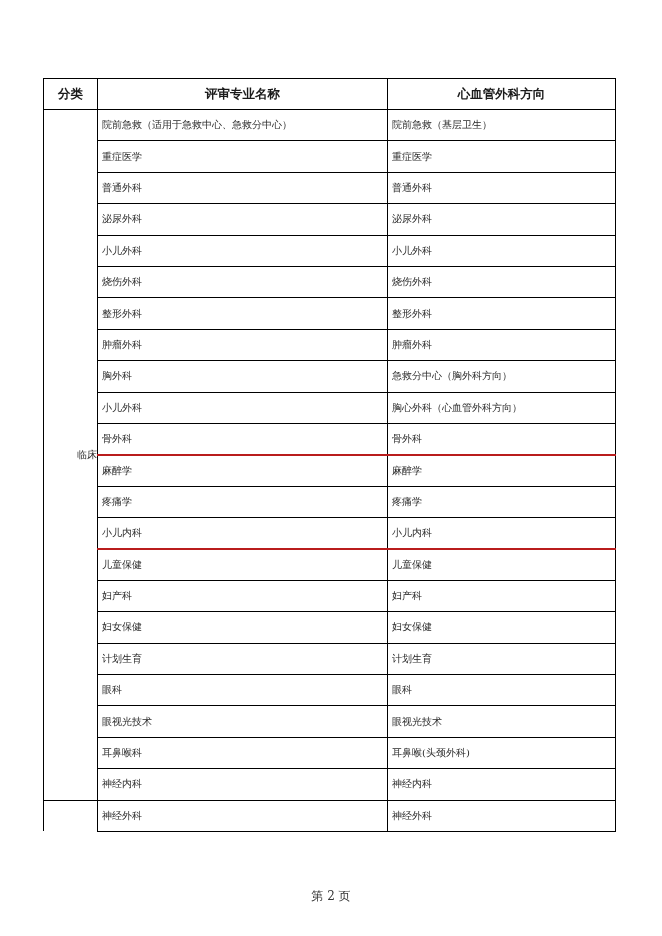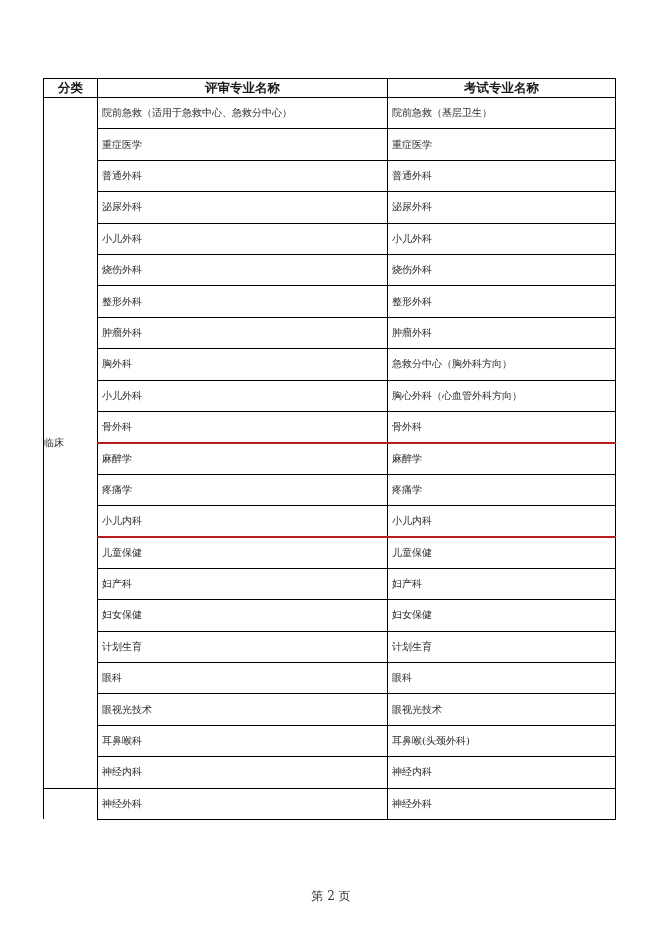--- a/index.html
+++ b/index.html
@@ -1,42 +1,42 @@
 <!DOCTYPE html>
 <html><head>
 <meta charset="utf-8">
 <style>
   html, body { margin: 0; padding: 0; background: #ffffff; }
   body { width: 662px; height: 936px; position: relative; font-family: "DejaVu Serif", "Liberation Serif", serif; color: #1a1a1a; overflow: hidden; }
   .sheet { position: absolute; left: 43px; top: 78px; width: 572px; border-collapse: collapse; table-layout: fixed; }
   .sheet td, .sheet th { border: 1px solid #000; padding: 0; height: 31.4px; box-sizing: border-box; font-size: 10px; }
-  .sheet th { font-weight: bold; font-family: "DejaVu Sans", "Liberation Sans", sans-serif; text-align: center; height: 19px; font-size: 12.5px; }
+  .sheet th { font-weight: bold; font-family: "DejaVu Sans", "Liberation Sans", sans-serif; text-align: center; height: 31px; font-size: 12.5px; }
   .sheet td.name { padding-left: 4px; text-align: left; color: #2a2a2a; }
-  .sheet td.cat { text-align: left; vertical-align: middle; color: #2a2a2a; }
+  .sheet td.cat { text-align: right; vertical-align: middle; color: #2a2a2a; }
   .sheet tr.thick td.name { border-bottom: 2px solid #b91c1c; }
   .col-cat { width: 54px; }
   .col-rev { width: 290px; }
   .col-exam { width: 228px; }
   .cat-next { border-bottom: none !important; }
   .footer { position: absolute; top: 888px; left: 0; width: 662px; text-align: center; font-size: 12px; color: #333; }
 </style>
 </head>
 <body>
 
 <table class="sheet">
   <colgroup>
     <col class="col-cat">
       <col class="col-rev">
       <col class="col-exam">
   </colgroup>
   <thead>
     <tr>
       <th>分类</th>
       <th>评审专业名称</th>
-      <th>考试专业名称</th>
+      <th>心血管外科方向</th>
     </tr>
   </thead>
   <tbody>
     <tr>
       <td class="cat" rowspan="22">临床</td>
       <td class="name">院前急救（适用于急救中心、急救分中心）</td>
       <td class="name">院前急救（基层卫生）</td>
     </tr>
     <tr>
         <td class="name">重症医学</td>

